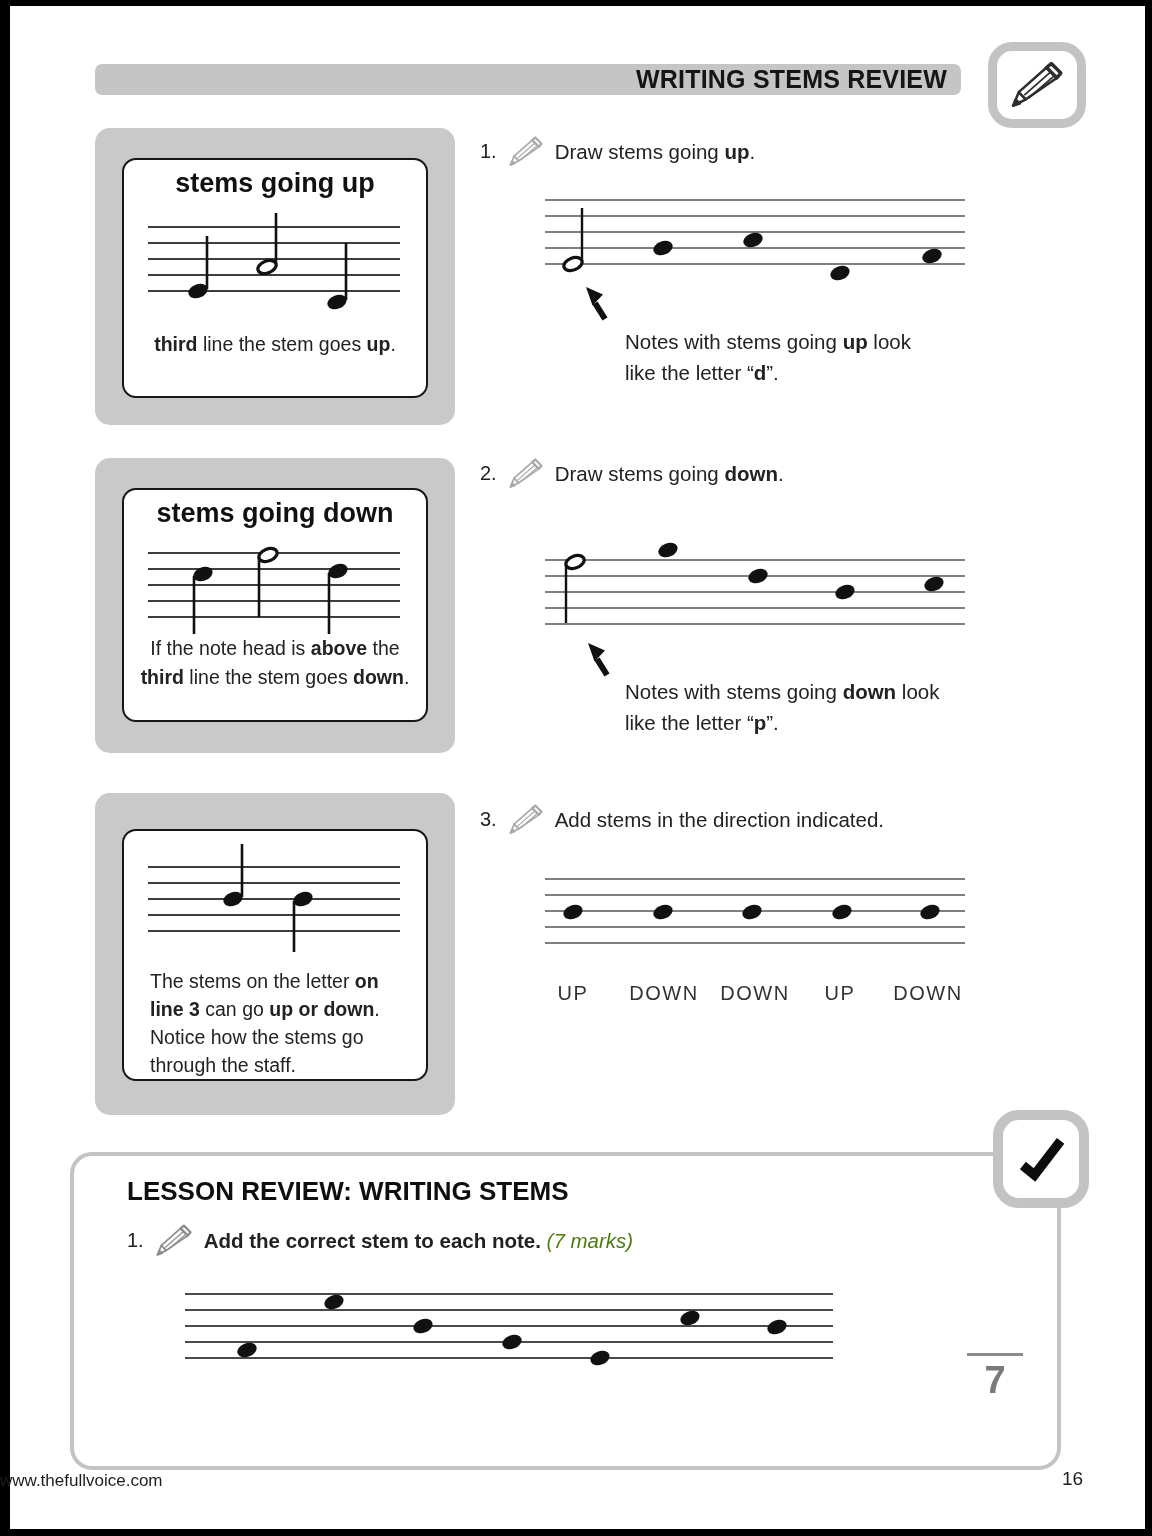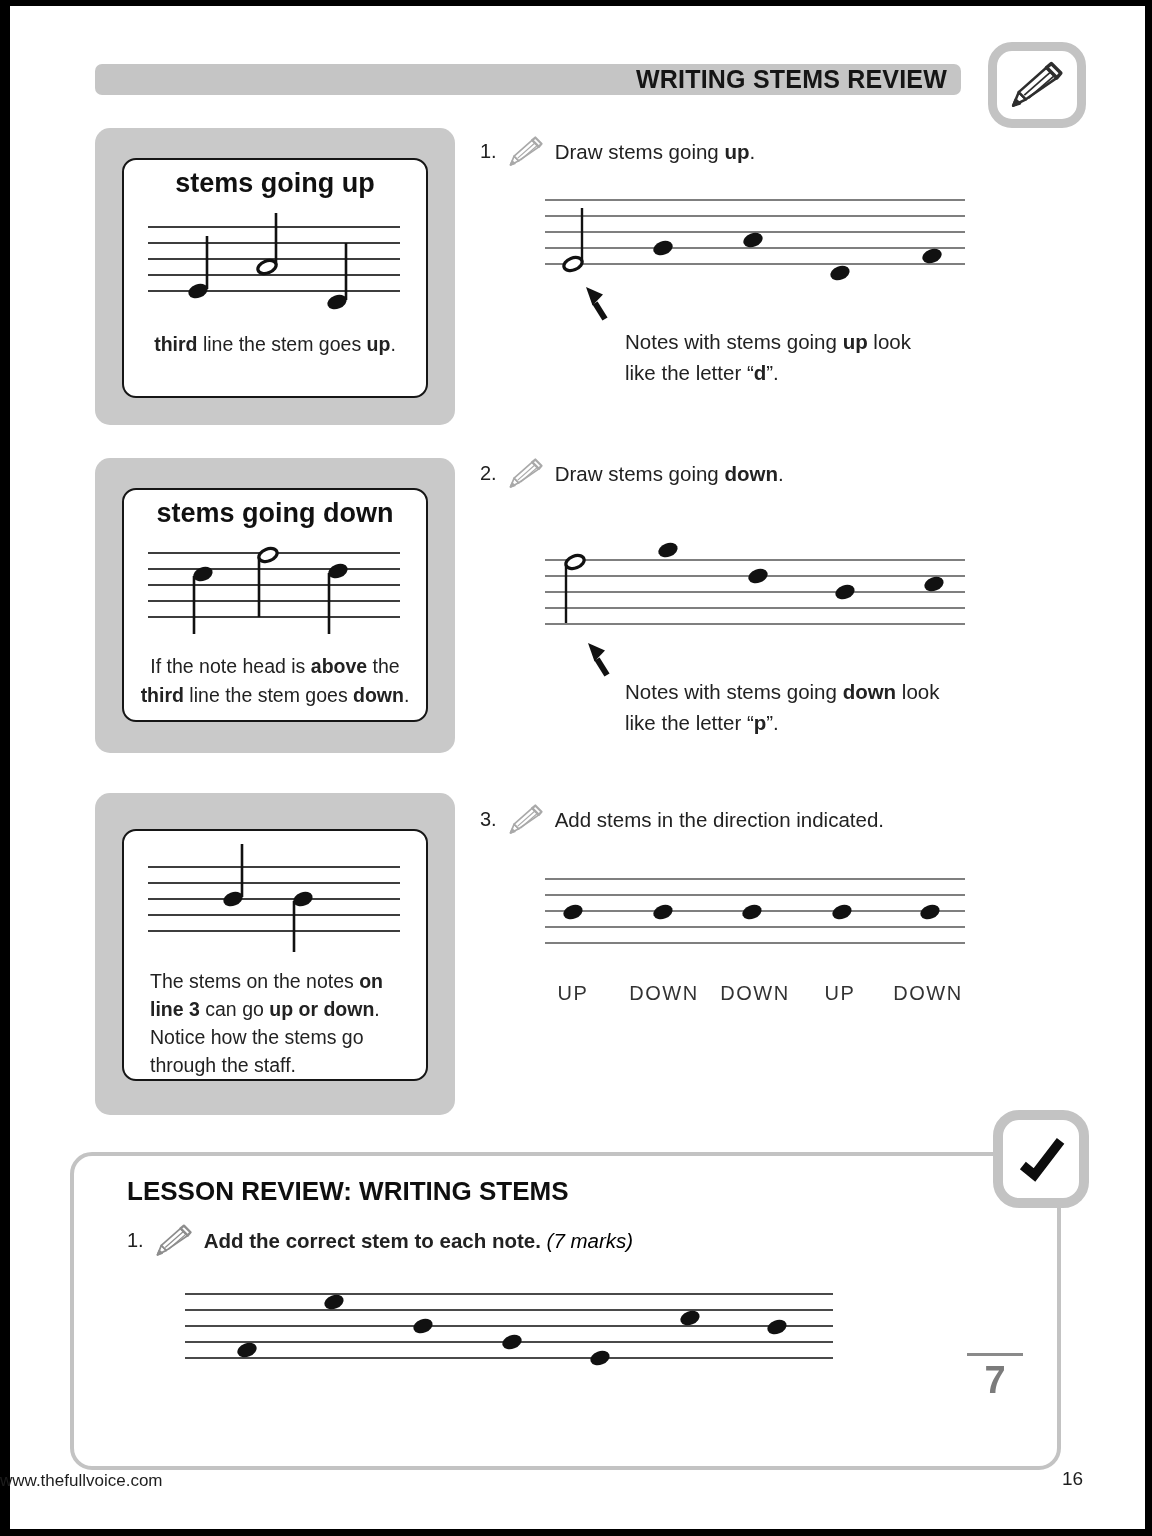--- a/index.html
+++ b/index.html
@@ -33,21 +33,21 @@
   .note-text{position:absolute;font-size:20.5px;line-height:31px;color:#222;}
   .dir-label{position:absolute;transform:translateX(-50%);font-size:20px;letter-spacing:1.5px;color:#333;}
 
   .staff-svg{position:absolute;}
   .arrow-svg{position:absolute;}
 
   
   .review-box{position:absolute;left:70px;top:1152px;width:983px;height:310px;
               border:4px solid #c3c3c3;border-radius:22px;background:#fff;}
   .review-title{position:absolute;left:127px;top:1176px;font-size:26px;font-weight:700;color:#0f0f0f;}
-  .marks{color:#000000;font-style:italic;}
+  .marks{color:#4d7c0f;font-style:italic;}
   .score-line{position:absolute;left:967px;top:1353px;width:56px;height:3px;background:#8a8a8a;}
   .score-num{position:absolute;left:967px;top:1359px;width:56px;text-align:center;
              font-size:38px;font-weight:700;color:#7b7b7b;}
 
   
   .footer-url{position:absolute;left:0;top:1471px;width:100%;text-align:left;font-size:17px;color:#1d1d1d;}
   .footer-page{position:absolute;left:1062px;top:1468px;font-size:19px;color:#1d1d1d;}
 </style>
 </head>
 <body>
@@ -104,38 +104,38 @@
       <div class="card-title">stems going down</div>
       <svg class="staff-svg" style="left:24px;top:55px;" width="252" height="100" viewBox="0 0 252 100">
         <path d="M0 8H252 M0 24H252 M0 40H252 M0 56H252 M0 72H252" stroke="#3d3d3d" stroke-width="2"></path>
         <line x1="46" y1="31" x2="46" y2="89" stroke="#111" stroke-width="2.6"></line>
         <ellipse cx="55" cy="29" rx="10" ry="6.8" transform="rotate(-21 55 29)" fill="#111"></ellipse>
         <line x1="111" y1="12" x2="111" y2="72" stroke="#111" stroke-width="2.6"></line>
         <ellipse cx="120" cy="10" rx="9.5" ry="6" transform="rotate(-21 120 10)" fill="#fff" stroke="#111" stroke-width="3.2"></ellipse>
         <line x1="181" y1="28" x2="181" y2="89" stroke="#111" stroke-width="2.6"></line>
         <ellipse cx="190" cy="26" rx="10" ry="6.8" transform="rotate(-21 190 26)" fill="#111"></ellipse>
       </svg>
-      <div class="cap" style="top:162px;">
+      <div class="cap" style="top:144px;">
         <div><span>If the note head is </span><b>above</b><span> the</span></div>
         <div><b>third</b><span> line the stem goes </span><b>down</b><span>.</span></div>
       </div>
     </div>
   </div>
 
   <div class="info-box" style="top:793px;height:322px;">
     <div class="card" style="top:36px;height:248px;">
       <svg class="staff-svg" style="left:24px;top:6px;" width="252" height="130" viewBox="0 0 252 130">
         <path d="M0 30H252 M0 46H252 M0 62H252 M0 78H252 M0 94H252" stroke="#3d3d3d" stroke-width="2"></path>
         <line x1="94" y1="60" x2="94" y2="7" stroke="#111" stroke-width="2.6"></line>
         <ellipse cx="85" cy="62" rx="10" ry="6.8" transform="rotate(-21 85 62)" fill="#111"></ellipse>
         <line x1="146" y1="64" x2="146" y2="115" stroke="#111" stroke-width="2.6"></line>
         <ellipse cx="155" cy="62" rx="10" ry="6.8" transform="rotate(-21 155 62)" fill="#111"></ellipse>
       </svg>
       <div class="cap left" style="top:136px;">
-        <div><span>The stems on the notes </span><b>on</b></div>
+        <div><span>The stems on the letter </span><b>on</b></div>
         <div><b>line 3</b><span> can go </span><b>up or down</b><span>.</span></div>
         <div><span>Notice how the stems go</span></div>
         <div><span>through the staff.</span></div>
       </div>
     </div>
   </div>
 
   <div class="prompt" style="left:480px;top:136px;">
     <span class="pnum">1.</span>
     <svg width="36" height="31" viewBox="0 0 34 30" style="color:#a9a9a9">

